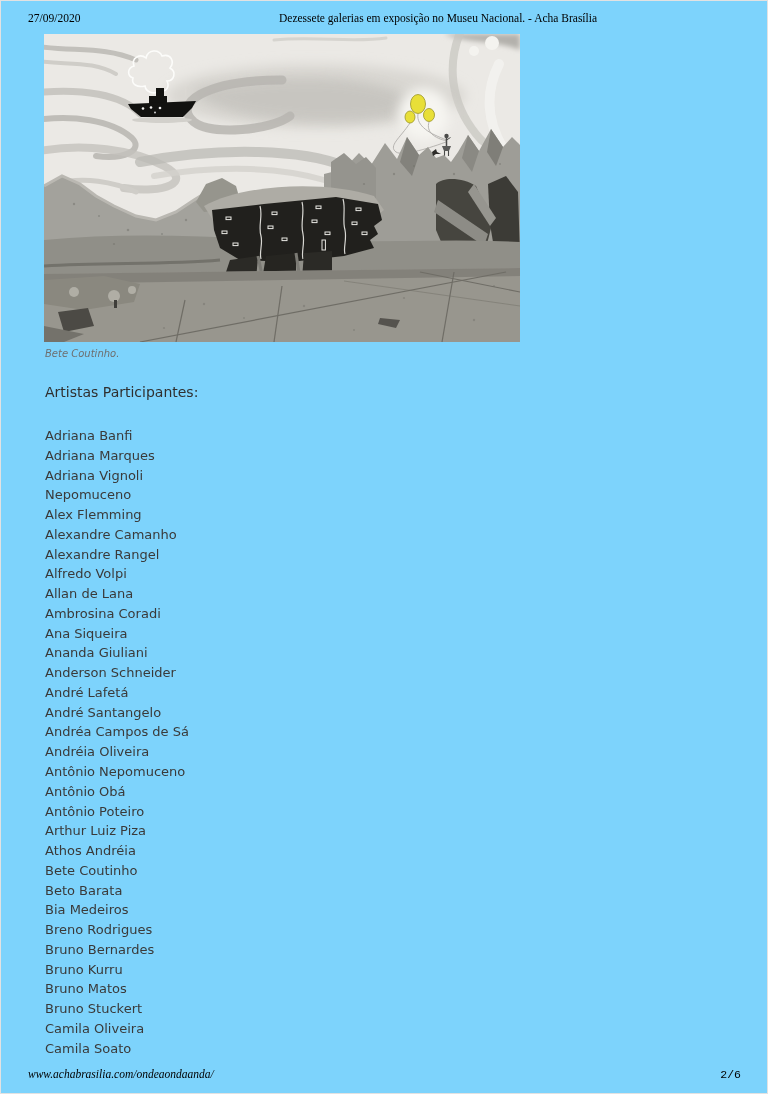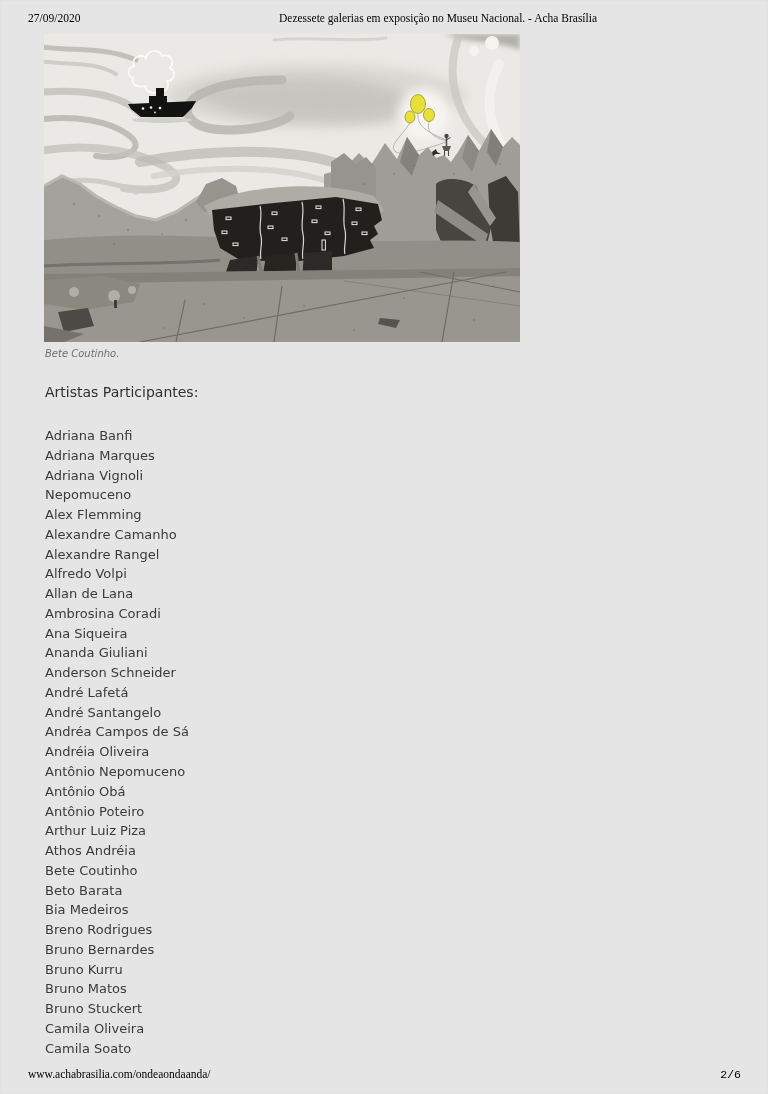--- a/index.html
+++ b/index.html
@@ -1,19 +1,19 @@
 <!DOCTYPE html>
 <html><head>
 <meta charset="utf-8">
 <style>
   html,body{margin:0;padding:0;background:#fff;}
   .page{
     position:relative;
     width:768px;height:1094px;
-    background:#e5e5e5;
+    background:#7dd3fc;
     box-sizing:border-box;
     border:1px solid #e2e2e2;
     overflow:hidden;
     font-family:"DejaVu Sans",sans-serif;
   }
   .hdr-date{
     position:absolute;left:27px;top:11px;
     font-family:"Liberation Serif",serif;
     font-size:11.5px;color:#000;
   }
@@ -34,21 +34,21 @@
     position:absolute;left:44px;top:383px;margin:0;
     font-size:14px;font-weight:400;color:#2f2f2f;
   }
   .artists{
     position:absolute;left:44px;top:425px;
     font-size:13px;line-height:19.77px;color:#3a3a3a;
   }
   .ftr-url{
     position:absolute;left:27px;top:1067px;
     font-family:"Liberation Serif",serif;
-    font-size:11.5px;color:#000;
+    font-size:11.5px;color:#000;font-style:italic;
   }
   .ftr-page{
     position:absolute;right:26px;top:1067px;
     font-family:Liberation Mono, monospace;
     font-size:11.5px;color:#000;
   }
 </style>
 </head>
 <body>
 

